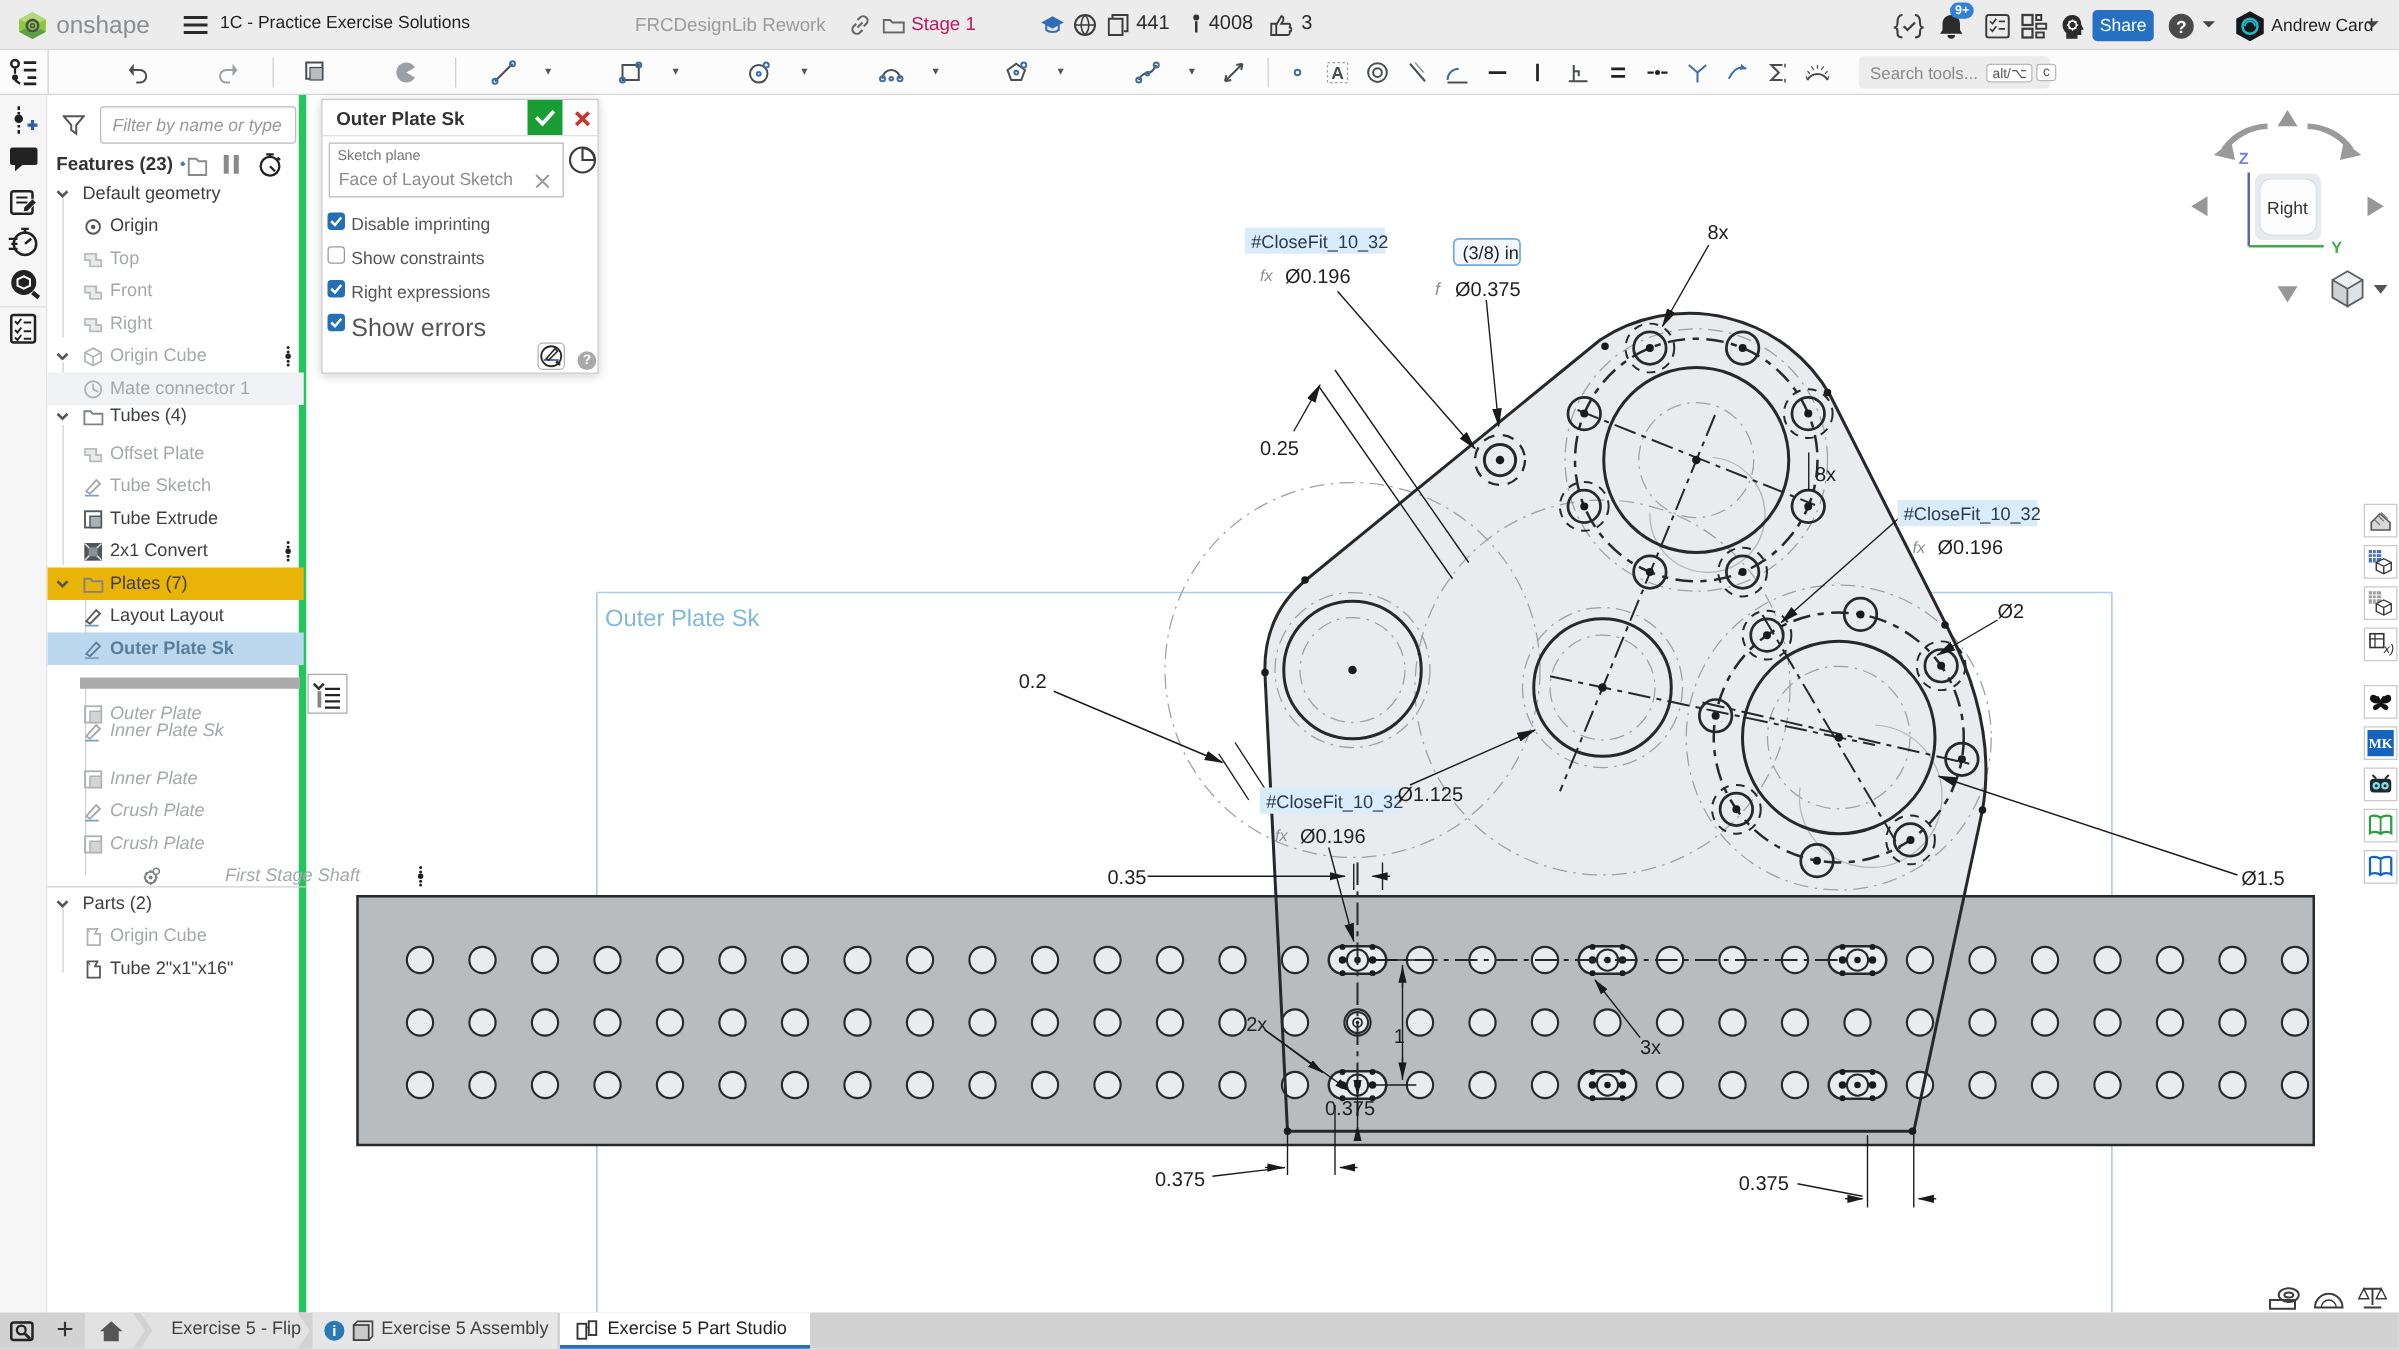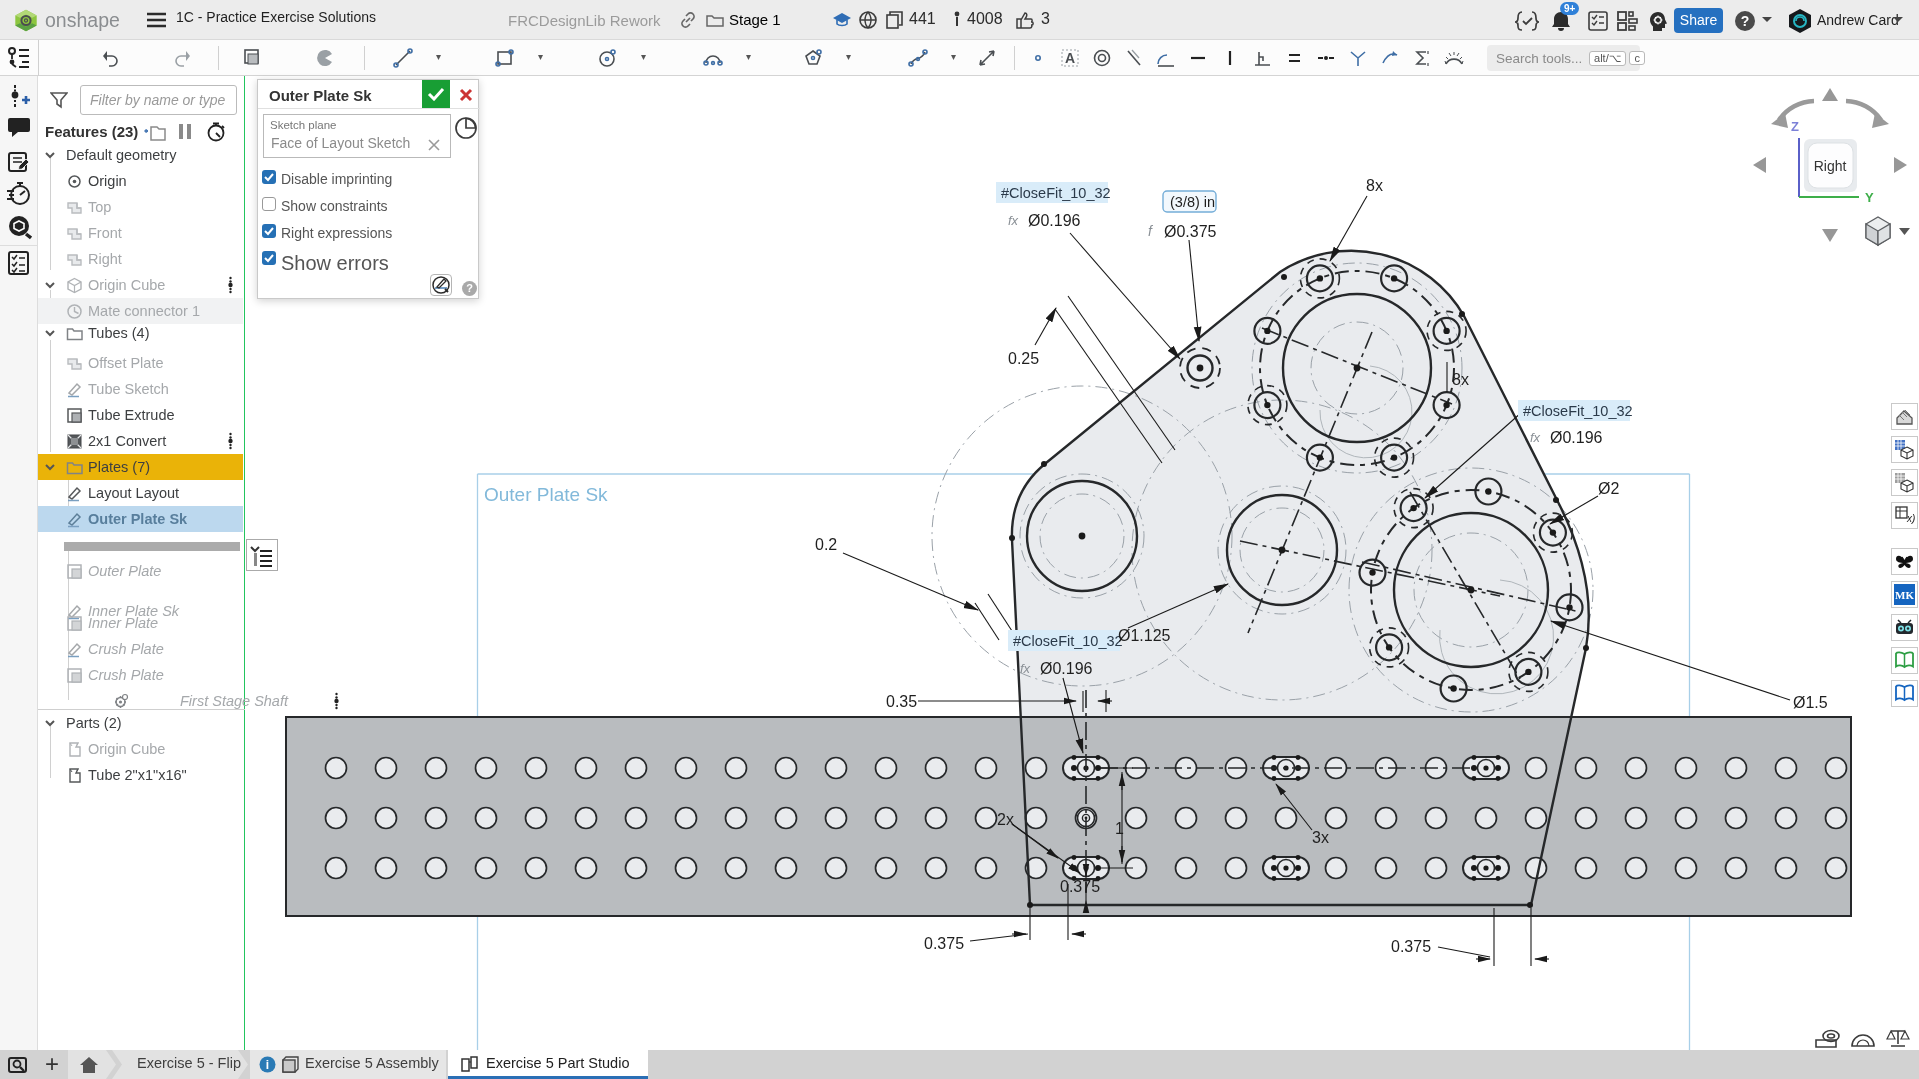--- a/index.html
+++ b/index.html
@@ -1,18 +1,18 @@
 <!DOCTYPE html>
 <html><head><meta charset="utf-8"><style>
 *{margin:0;padding:0;box-sizing:border-box}
 html,body{width:1919px;height:1079px;overflow:hidden;font-family:"Liberation Sans",sans-serif;background:#fff}
 #topbar{position:absolute;left:0;top:0;width:1919px;height:40px;background:#ececec;border-bottom:1px solid #d9d9d9}
 #toolbar{position:absolute;left:0;top:40px;width:1919px;height:36px;background:#fcfcfc;border-bottom:1px solid #d4d4d4}
 #leftcol{position:absolute;left:0;top:76px;width:38px;height:974px;background:#f6f6f6;border-right:1px solid #ddd}
-#tree{position:absolute;left:38px;top:76px;width:207px;height:974px;background:#fff;border-right:1px solid #22c55e}
+#tree{position:absolute;left:38px;top:76px;width:207px;height:974px;background:#fff;border-right:6px solid #22c55e}
 #canvas{position:absolute;left:245px;top:76px}
 #tabbar{position:absolute;left:0;top:1050px;width:1919px;height:29px;background:#d2d2d2}
 .ti{position:absolute;top:5px;height:26px;display:flex;align-items:center;justify-content:center}
 .tsep{position:absolute;top:6px;width:1px;height:24px;background:#d0d0d0}
 .caret{position:absolute;top:11px;font-size:10px;color:#555}
 .trow{position:absolute;left:0;width:205px;height:26px;display:flex;align-items:center;font-size:14.5px;color:#3d3f41}
 .ticon{display:inline-flex;width:17px;height:17px;margin-right:5px;flex:none;align-items:center;justify-content:center}
 .kbd{display:inline-block;border:1px solid #b9b9b9;background:#fff;border-radius:3px;padding:0 4px;font-size:11px;color:#555;margin-left:3px}
 .cb{position:absolute;left:4px;width:14px;height:14px;border-radius:3px}
 </style></head><body>
@@ -29,21 +29,21 @@
       <path d="M1,2 h19 M1,8 h19 M1,14 h19" stroke="#2b2b2b" stroke-width="2.4"></path>
     </svg>
 <span style="position:absolute;left:176px;top:9px;font-size:14px;font-weight:normal;color:#1f1f1f">1C - Practice Exercise Solutions</span>
 <span style="position:absolute;left:508px;top:12px;font-size:15px;color:#9b9b9b">FRCDesignLib Rework</span>
 <svg width="18" height="18" style="position:absolute;left:679px;top:11px">
       <path d="M7,11 L11,7 M6,8 L4,10 a3.4,3.4 0 0 0 5,5 l2,-2 M12,10 l2,-2 a3.4,3.4 0 0 0 -5,-5 L7,5" fill="none" stroke="#666" stroke-width="1.7"></path>
     </svg>
 <svg width="18" height="14" style="position:absolute;left:706px;top:13px">
       <path d="M1,3 h5 l2,2 h9 v8 h-16 z" fill="none" stroke="#666" stroke-width="1.5"></path>
     </svg>
-<span style="position:absolute;left:729px;top:11px;font-size:15px;color:#000000">Stage 1</span>
+<span style="position:absolute;left:729px;top:11px;font-size:15px;color:#be185d">Stage 1</span>
 <svg width="20" height="16" style="position:absolute;left:832px;top:12px">
       <path d="M10,1 L19,6 L10,11 L1,6 Z" fill="#2f6db5"></path>
       <path d="M5,8 v4 c2,2 8,2 10,0 v-4" fill="none" stroke="#2f6db5" stroke-width="1.6"></path>
     </svg>
 <svg width="18" height="18" style="position:absolute;left:859px;top:11px">
       <circle cx="9" cy="9" r="8" fill="none" stroke="#3c3c3c" stroke-width="1.6"></circle>
       <path d="M1,9 h16 M9,1 a12,12 0 0 1 0,16 M9,1 a12,12 0 0 0 0,16" fill="none" stroke="#3c3c3c" stroke-width="1.3"></path>
     </svg>
 <svg width="18" height="18" style="position:absolute;left:886px;top:11px">
       <rect x="1" y="4" width="11" height="13" fill="none" stroke="#3c3c3c" stroke-width="1.6"></rect>
@@ -841,21 +841,21 @@
     <div class="trow" style="top:482px;">
       <span style="width:28px;flex:none"></span>
       <span class="ticon">
         <svg width="17" height="17">
           <rect x="2" y="2" width="13" height="13" fill="none" stroke="#b0b3b6" stroke-width="1.5"></rect>
           <rect x="6" y="6" width="9" height="9" fill="#d3d5d7" stroke="#b0b3b6" stroke-width="1.2"></rect>
         </svg>
       </span>
       <span style="color:#a5a8ab;font-style:italic;white-space:nowrap">Outer Plate</span>
     </div>
-    <div class="trow" style="top:522px;">
+    <div class="trow" style="top:496px;">
       <span style="width:28px;flex:none"></span>
       <span class="ticon">
         <svg width="17" height="17">
           <path d="M3,12 L11,3 L14,6 L6,14 z" fill="none" stroke="#a5a8ab" stroke-width="1.5"></path>
           <path d="M2,15.5 h11" stroke="#7a9fc0" stroke-width="1.5"></path>
         </svg>
       </span>
       <span style="color:#a5a8ab;font-style:italic;white-space:nowrap">Inner Plate Sk</span>
     </div>
     <div class="trow" style="top:534px;">

